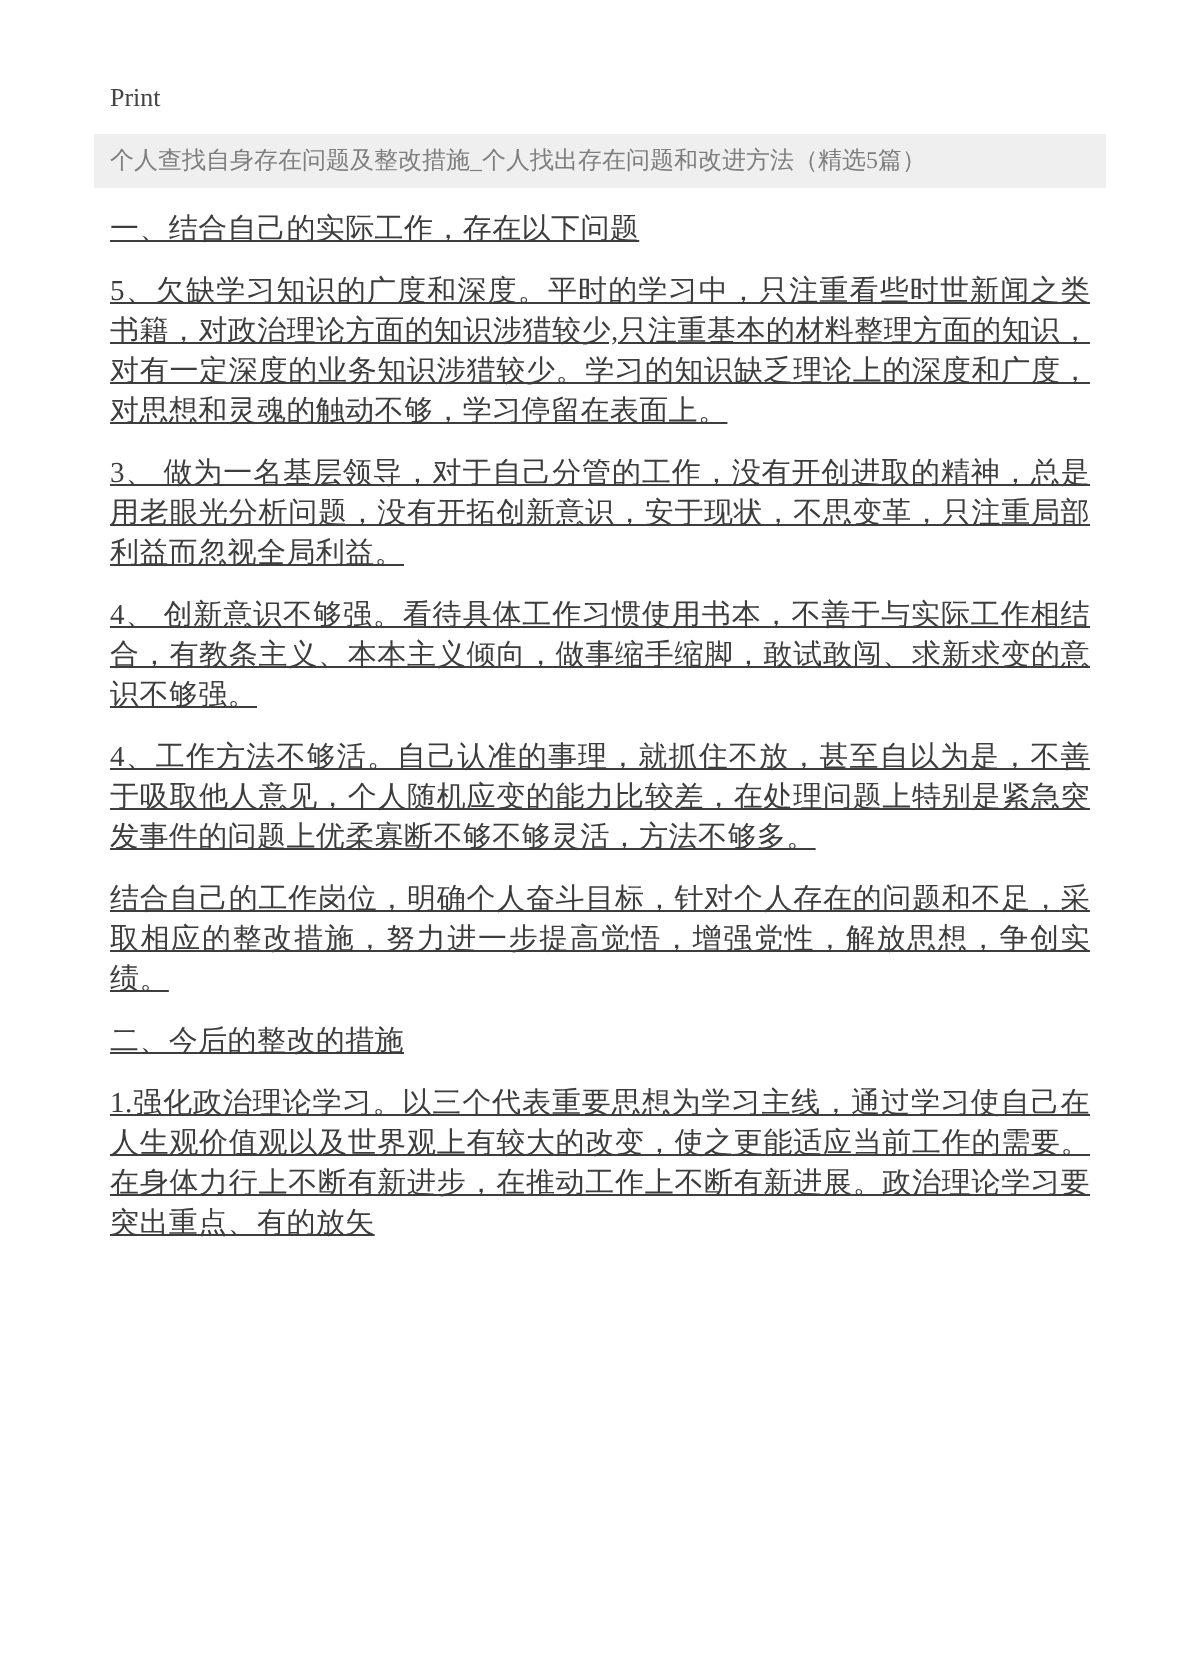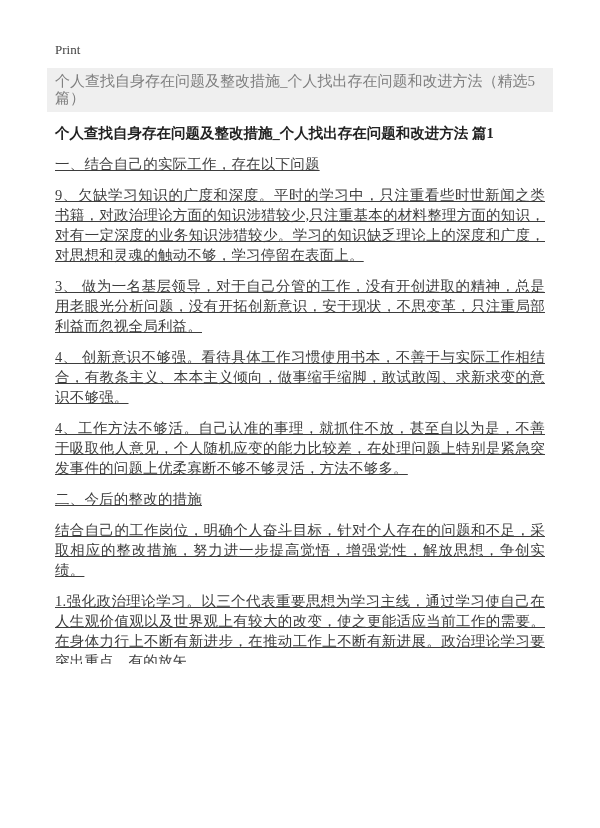--- a/index.html
+++ b/index.html
@@ -31,21 +31,21 @@
     margin: 10px 0 16px 0;
     text-align: center;
     color: #c22222;
     font-weight: bold;
     font-size: 21px;
     line-height: 31px;
   }
   .subtitle-bar {
     background: #efefef;
     color: #7e7e7e;
-    font-size: 15px;
+    font-size: 12px;
     line-height: 17px;
     padding: 5px 8px;
     margin: 0 -8px 6px -8px;
   }
   .section-heading {
     font-size: 14.5px;
     font-weight: bold;
     color: #222222;
     margin: 12px 0 4px 0;
     line-height: 19px;
@@ -63,26 +63,25 @@
 </head>
 <body>
 
 <div class="page">
 
   <a class="print-link">Print</a>
 
 
   <div class="subtitle-bar">个人查找自身存在问题及整改措施_个人找出存在问题和改进方法（精选5篇）</div>
 
-  <div class="section-heading">个人查找自身存在问题及整改措施_个人找出存在问题和改进方法 篇1</div>
 
   <div class="body-text">
     <p>一、结合自己的实际工作，存在以下问题</p>
-    <p>9、欠缺学习知识的广度和深度。平时的学习中，只注重看些时世新闻之类书籍，对政治理论方面的知识涉猎较少,只注重基本的材料整理方面的知识，对有一定深度的业务知识涉猎较少。学习的知识缺乏理论上的深度和广度，对思想和灵魂的触动不够，学习停留在表面上。</p>
+    <p>5、欠缺学习知识的广度和深度。平时的学习中，只注重看些时世新闻之类书籍，对政治理论方面的知识涉猎较少,只注重基本的材料整理方面的知识，对有一定深度的业务知识涉猎较少。学习的知识缺乏理论上的深度和广度，对思想和灵魂的触动不够，学习停留在表面上。</p>
     <p>3、 做为一名基层领导，对于自己分管的工作，没有开创进取的精神，总是用老眼光分析问题，没有开拓创新意识，安于现状，不思变革，只注重局部利益而忽视全局利益。</p>
     <p>4、 创新意识不够强。看待具体工作习惯使用书本，不善于与实际工作相结合，有教条主义、本本主义倾向，做事缩手缩脚，敢试敢闯、求新求变的意识不够强。</p>
     <p>4、工作方法不够活。自己认准的事理，就抓住不放，甚至自以为是，不善于吸取他人意见，个人随机应变的能力比较差，在处理问题上特别是紧急突发事件的问题上优柔寡断不够不够灵活，方法不够多。</p>
+    <p>结合自己的工作岗位，明确个人奋斗目标，针对个人存在的问题和不足，采取相应的整改措施，努力进一步提高觉悟，增强党性，解放思想，争创实绩。</p>
     <p>二、今后的整改的措施</p>
-    <p>结合自己的工作岗位，明确个人奋斗目标，针对个人存在的问题和不足，采取相应的整改措施，努力进一步提高觉悟，增强党性，解放思想，争创实绩。</p>
     <p>1.强化政治理论学习。以三个代表重要思想为学习主线，通过学习使自己在人生观价值观以及世界观上有较大的改变，使之更能适应当前工作的需要。在身体力行上不断有新进步，在推动工作上不断有新进展。政治理论学习要突出重点、有的放矢</p>
   </div>
 
 </div>
 
 </body></html>

